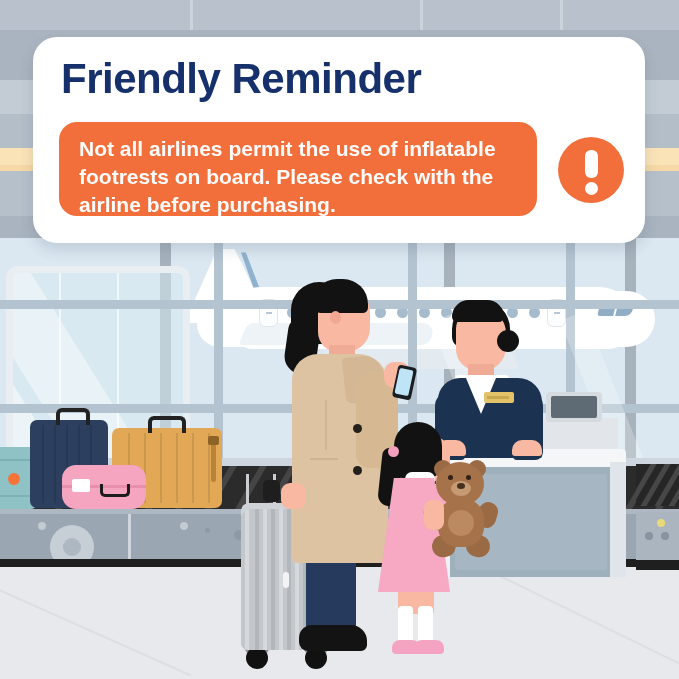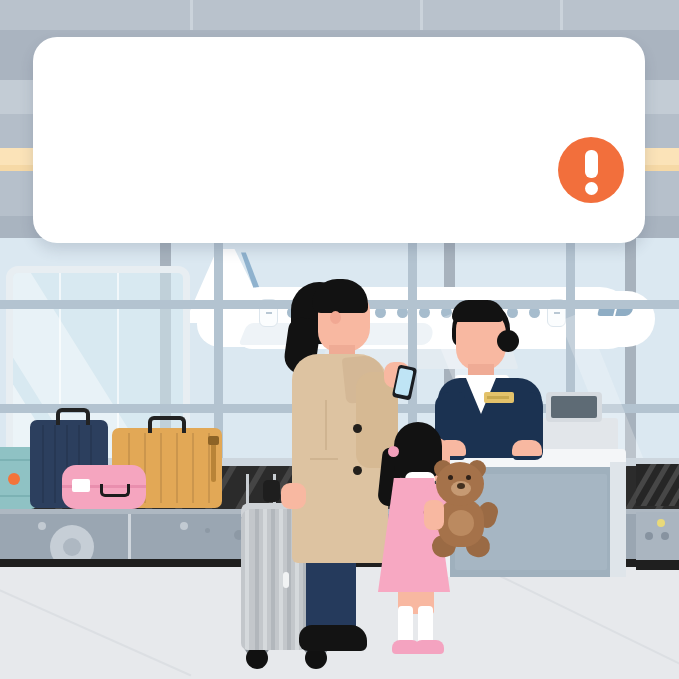--- a/index.html
+++ b/index.html
@@ -540,19 +540,23 @@
     <div class="t-ear-r"></div>
     <div class="t-head"></div>
     <div class="t-muz"></div>
     <div class="t-nose"></div>
     <div class="t-eye-l"></div>
     <div class="t-eye-r"></div>
   </div>
   <div class="c-arm"></div>
 
   <div class="card">
+    <div class="card-title">Friendly Reminder</div>
+    <div class="msg-pill">
+      <div class="msg-text">Not all airlines permit the use of inflatable footrests on board. Please check with the airline before purchasing.</div>
+    </div>
     <div class="alert-icon">
       <div class="bar"></div>
       <div class="dot"></div>
     </div>
   </div>
 
 </div>
 
 </body></html>

